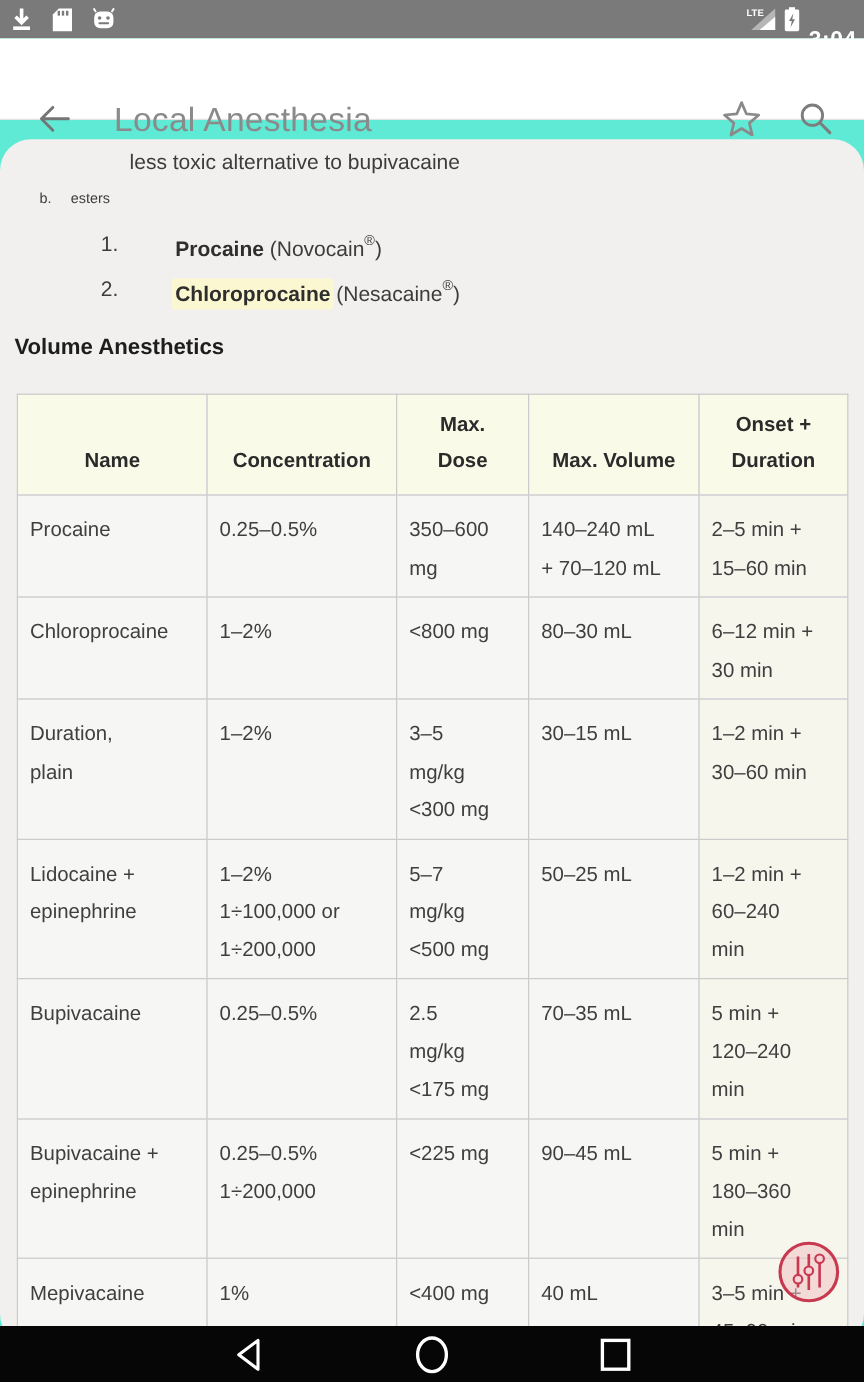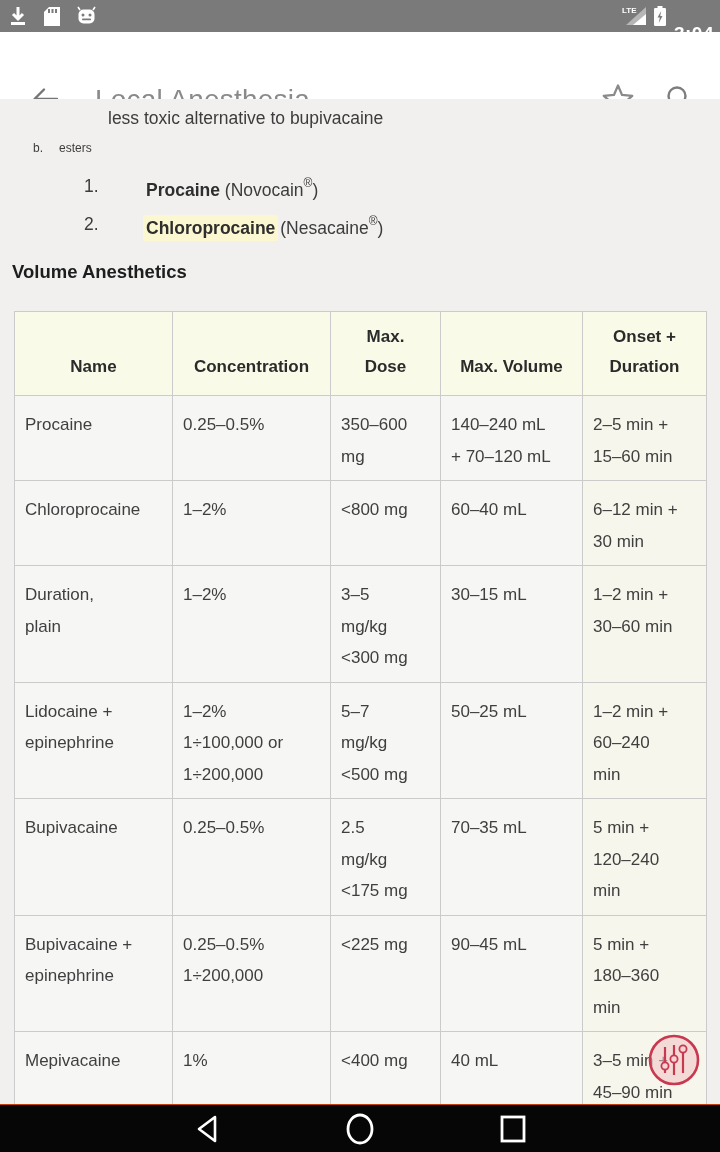--- a/index.html
+++ b/index.html
@@ -1,36 +1,36 @@
 <!DOCTYPE html>
 <html><head>
 <meta charset="utf-8">
 <style>
   * { margin:0; padding:0; box-sizing:border-box; }
   html,body { width:720px; height:1152px; }
   body { font-family:"Liberation Sans","DejaVu Sans",sans-serif; background:#e0e0e0; }
-  .screen { position:relative; width:720px; height:1152px; overflow:hidden; background:#c2410c; }
+  .screen { position:relative; width:720px; height:1152px; overflow:hidden; background:#5eead4; }
 
   
   .status-bar { position:absolute; top:0; left:0; width:720px; height:32px; background:#7a7a7a;
     display:flex; align-items:center; }
   .sb-left { position:absolute; left:8px; top:0; height:32px; display:flex; align-items:center; gap:15px; }
   .sb-right { position:absolute; right:6px; top:0; height:32px; display:flex; align-items:center; gap:5px; }
   .sb-time { color:#fff; font-size:19px; font-weight:bold; letter-spacing:0.5px; padding-left:2px;margin-top:35px; }
 
   
   .app-bar { position:absolute; top:32px; left:0; width:720px; height:68px; background:#ffffff;
     border-bottom:1px solid #e2e2e2; }
   .back-btn { position:absolute; left:28px; top:50px; width:34px; height:34px; cursor:pointer; }
   .page-title { position:absolute; left:95px; top:52px; font-size:28px; color:#8a8a8a; letter-spacing:0.2px; }
   .fav-btn { position:absolute; left:600px; top:49px; width:36px; height:36px; cursor:pointer; }
   .search-btn { position:absolute; left:663px; top:50px; width:34px; height:34px; cursor:pointer; }
 
   
-  .content { position:absolute; top:99px; left:0; width:720px; height:1005px; background:#f1f0ef; overflow:hidden; }
+  .content { position:absolute; top:116px; left:0; width:720px; height:1005px; background:#f1f0ef; overflow:hidden;border-radius:26px; }
   .intro-line { position:absolute; left:108px; top:9px; font-size:17.5px; color:#3c3c3c; }
   .list-b { position:absolute; left:33px; top:42px; font-size:12px; color:#3c3c3c; }
   .list-b .marker { margin-right:16px; }
   .drug-item { position:absolute; font-size:17.5px; color:#3c3c3c; }
   .drug-item .num { position:absolute; left:0; }
   .drug-item .body { position:absolute; left:26px; white-space:nowrap;margin-left:36px; }
   .drug-item .drug { font-weight:bold; color:#2e2e2e; }
   .drug-item .drug.hl { background:#fbf7d0; box-shadow:0 0 0 3px #fbf7d0; border-radius:1px; }
   .reg { font-size:12px; vertical-align:9px; }
   .section-heading { position:absolute; left:12px; top:162px; font-size:18.5px; font-weight:bold; color:#1d1d1d; }
@@ -155,21 +155,21 @@
 mg</td>
           <td>140–240 mL
 + 70–120 mL</td>
           <td class="last">2–5 min +
 15–60 min</td>
         </tr>
         <tr style="height:83px">
           <td>Chloroprocaine</td>
           <td>1–2%</td>
           <td>&lt;800 mg</td>
-          <td>60–40 mL</td>
+          <td>80–30 mL</td>
           <td class="last">6–12 min +
 30 min</td>
         </tr>
         <tr style="height:114px">
           <td>Duration,
 plain</td>
           <td>1–2%</td>
           <td>3–5
 mg/kg
 &lt;300 mg</td>

